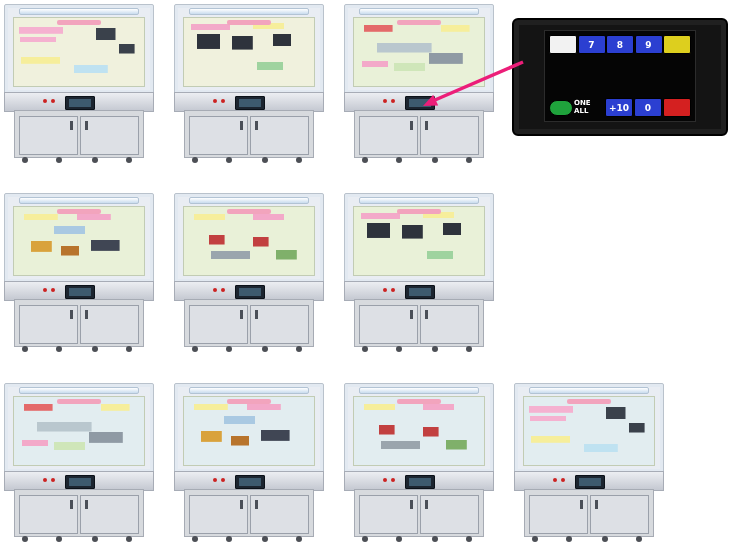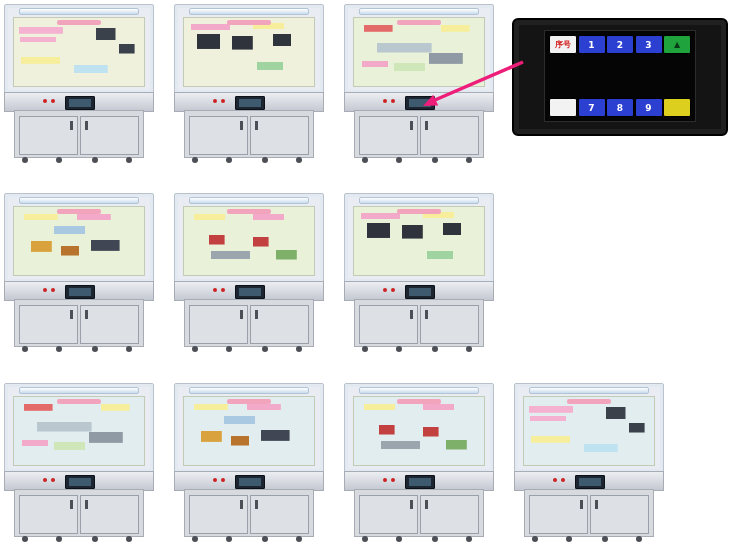--- a/index.html
+++ b/index.html
@@ -165,33 +165,33 @@
         <i></i>
         <i></i>
         <i></i>
         <i></i>
       </div>
   </div>
 
   <div class="keypad">
     <div class="kp-inner">
       <div class="kp-row">
-        <div class="key label">序号</div>
-        <div class="key blue">1</div>
-        <div class="key blue">2</div>
-        <div class="key blue">3</div>
-        <div class="key green">▲</div>
-      </div>
-      <div class="kp-row">
         <div class="key label"></div>
         <div class="key blue">7</div>
         <div class="key blue">8</div>
         <div class="key blue">9</div>
         <div class="key yellow"></div>
       </div>
+      <div class="kp-row">
+        <div class="key oval"></div>
+        <div class="key onall">ONE ALL</div>
+        <div class="key blue">+10</div>
+        <div class="key blue">0</div>
+        <div class="key red"></div>
+      </div>
     </div>
   </div>
 
   <svg class="arrow-svg" width="115" height="70" viewBox="0 0 115 70">
     <line x1="108" y1="12" x2="20" y2="50" stroke="#ec1e79" stroke-width="3.5"></line>
     <polygon points="8,56 18.2,44.7 23.2,55.5" fill="#ec1e79"></polygon>
   </svg>
 
   <div class="cabinet v4 bg-green" style="left:4px;top:193px">
     <div class="board">

